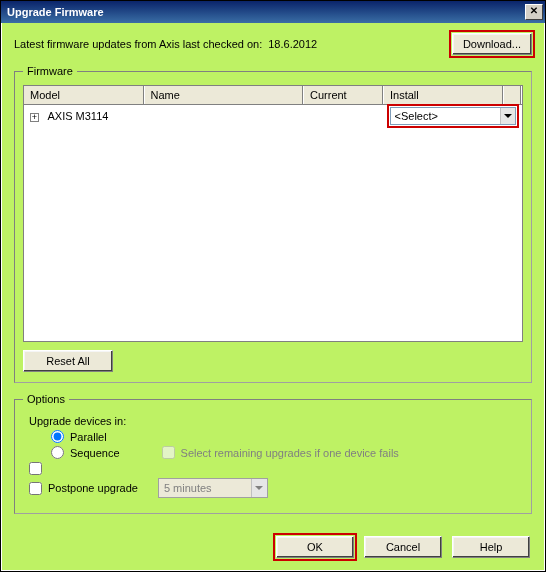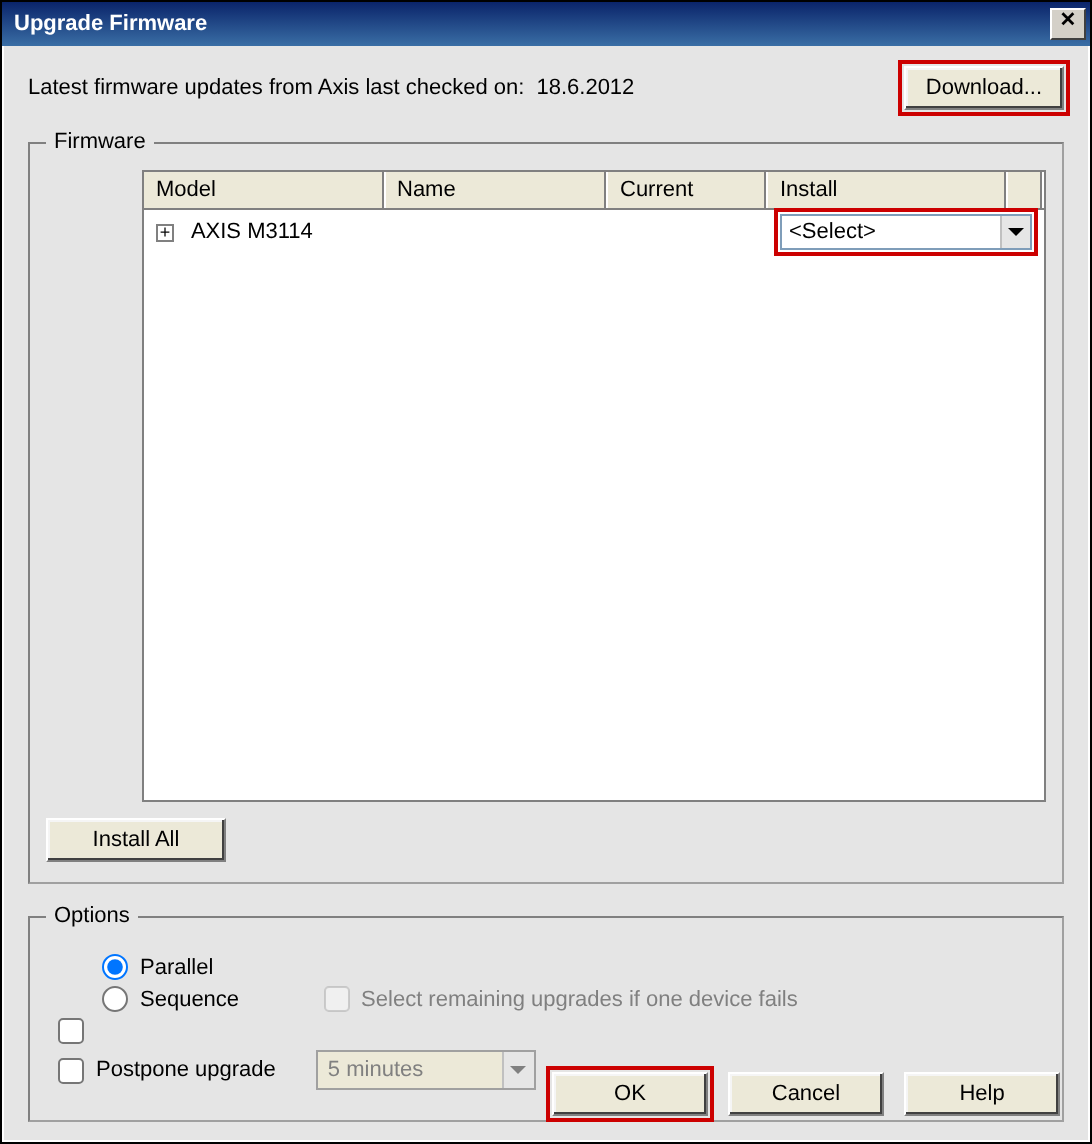--- a/index.html
+++ b/index.html
@@ -30,21 +30,21 @@
     border-right-color: #404040;
     border-bottom-color: #404040;
     font-family: Arial, sans-serif;
     font-size: 10px;
     line-height: 12px;
     text-align: center;
     color: #000;
     cursor: pointer;
   }
   .client {
-    background: #e5e5e5;
+    background: #bef264;
     position: absolute;
     top: 22px; left: 1px; right: 1px; bottom: 1px;
     padding: 10px 12px 10px 12px;
   }
   .toprow {
     display: flex;
     align-items: center;
     gap: 6px;
     margin-bottom: 10px;
   }
@@ -66,23 +66,22 @@
     border: 1px solid #a0a0a0;
     border-top-color: #808080;
     border-left-color: #808080;
     margin: 0 0 10px 0;
     padding: 8px 8px 10px 8px;
   }
   legend { padding: 0 4px; color: #000; }
   .table-wrap {
     border: 1px solid #808080;
     background: #fff;
-    height: 316px;
+    height: 257px;
     overflow: auto;
-    margin-left: 48px;
   }
   table { width: 100%; border-collapse: collapse; table-layout: fixed; }
   thead th {
     background: #ece9d8;
     border-right: 1px solid #fff;
     border-bottom: 1px solid #808080;
     box-shadow: inset -1px 0 #808080;
     text-align: left;
     font-weight: normal;
     padding: 3px 6px;
@@ -210,27 +209,28 @@
               <div class="select-fake hl">
                 <span>&lt;Select&gt;</span>
                 <span class="arrow"></span>
               </div>
             </td>
           </tr>
         </tbody>
       </table>
     </div>
     <div class="expand-row">
-      <button class="btn" style="min-width:90px">Install All</button>
+      <button class="btn" style="min-width:90px">Reset All</button>
     </div>
   </fieldset>
 
   <fieldset>
     <legend>Options</legend>
     <div class="options-body">
+      <div>Upgrade devices in:</div>
       <div class="radio-row indent">
         <input type="radio" name="upmode" checked="" style="">
         <label>Parallel</label>
       </div>
       <div class="radio-row indent">
         <input type="radio" name="upmode" style="">
         <label>Sequence</label>
         <span style="width:30px"></span>
         <input type="checkbox" disabled="" style="">
         <label class="disabled">Select remaining upgrades if one device fails</label>

